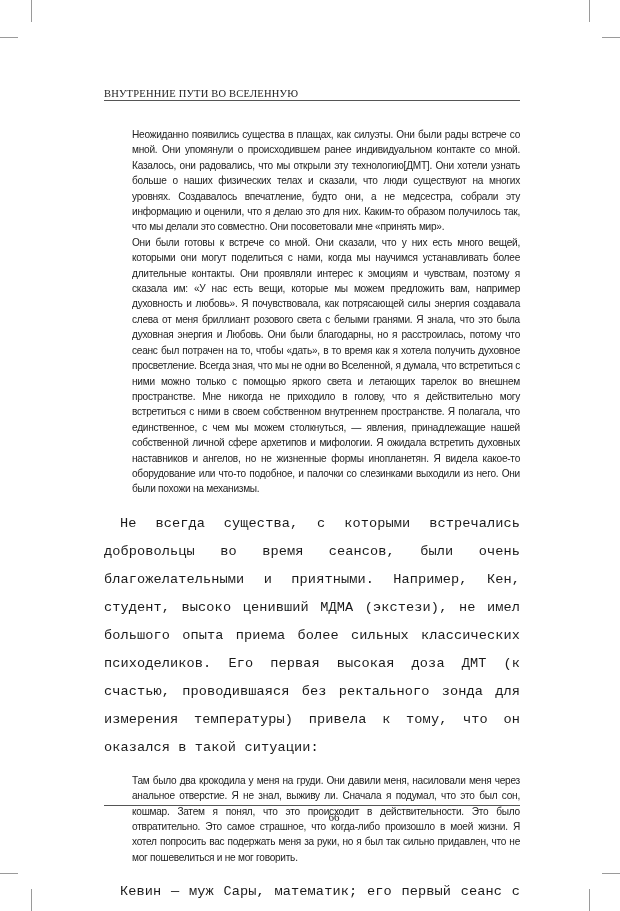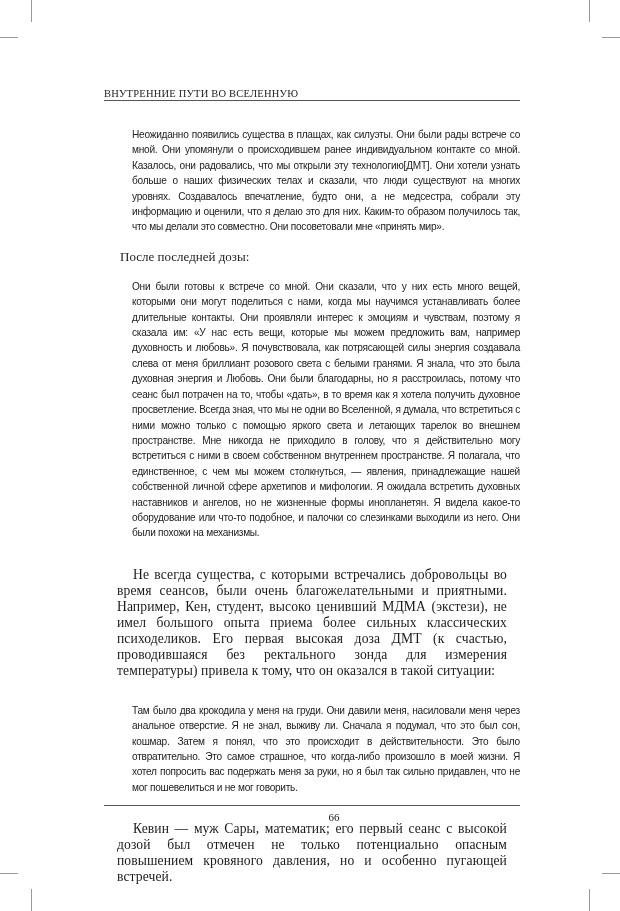--- a/index.html
+++ b/index.html
@@ -18,22 +18,22 @@
     font-family: "Liberation Sans", sans-serif; font-size: 10.1px; line-height: 15.4px;
     color: #222; text-align: justify; margin: 0 0 0 28px; letter-spacing: -0.25px;
     transform-origin: left top;
   }
   .quote p { margin: 0; }
   .subhead {
     font-family: "Liberation Serif", serif; font-size: 13px; color: #222;
     margin: 14px 0 14px 16px;
   }
   .body-p {
-    font-family: Liberation Serif, serif; font-size: 13.6px; line-height: 16px;
-    color: #1a1a1a; text-align: justify; text-indent: 16px; margin: 13px; letter-spacing: 0.1px;
+    font-family: Liberation Mono, monospace; font-size: 13.6px; line-height: 28px;
+    color: #1a1a1a; text-align: justify; text-indent: 16px; margin: 0; letter-spacing: 0.1px;
   }
   .gap1 { height: 13px; }
   .gap2 { height: 11px; }
   .footer-rule { position: absolute; left: 104px; top: 805px; width: 416px; height: 1px; background: #555; }
   .page-num {
     position: absolute; left: 0; width: 620px; top: 811px; text-align: center;
     font-family: "Liberation Serif", serif; font-size: 11px; color: #222; padding-left: 24px;
   }
 </style>
 </head>
@@ -48,21 +48,20 @@
 <div class="crop v" style="left:31px; top:889px;"></div>
 <div class="crop v" style="left:589px; top:889px;"></div>
 
 <div class="header">ВНУТРЕННИЕ ПУТИ ВО ВСЕЛЕННУЮ</div>
 <div class="header-rule"></div>
 
 <div class="content">
   <div class="quote">
     <p>Неожиданно появились существа в плащах, как силуэты. Они были рады встрече со мной. Они упомянули о происходившем ранее индивидуальном контакте со мной. Казалось, они радовались, что мы открыли эту технологию[ДМТ]. Они хотели узнать больше о наших физических телах и сказали, что люди существуют на многих уровнях. Создавалось впечатление, будто они, а не медсестра, собрали эту информацию и оценили, что я делаю это для них. Каким-то образом получилось так, что мы делали это совместно. Они посоветовали мне «принять мир».</p>
   </div>
-  <div class="subhead">После последней дозы:</div>
   <div class="quote">
     <p>Они были готовы к встрече со мной. Они сказали, что у них есть много вещей, которыми они могут поделиться с нами, когда мы научимся устанавливать более длительные контакты. Они проявляли интерес к эмоциям и чувствам, поэтому я сказала им: «У нас есть вещи, которые мы можем предложить вам, например духовность и любовь». Я почувствовала, как потрясающей силы энергия создавала слева от меня бриллиант розового света с белыми гранями. Я знала, что это была духовная энергия и Любовь. Они были благодарны, но я расстроилась, потому что сеанс был потрачен на то, чтобы «дать», в то время как я хотела получить духовное просветление. Всегда зная, что мы не одни во Вселенной, я думала, что встретиться с ними можно только с помощью яркого света и летающих тарелок во внешнем пространстве. Мне никогда не приходило в голову, что я действительно могу встретиться с ними в своем собственном внутреннем пространстве. Я полагала, что единственное, с чем мы можем столкнуться, — явления, принадлежащие нашей собственной личной сфере архетипов и мифологии. Я ожидала встретить духовных наставников и ангелов, но не жизненные формы инопланетян. Я видела какое-то оборудование или что-то подобное, и палочки со слезинками выходили из него. Они были похожи на механизмы.</p>
   </div>
   <div class="gap1"></div>
   <p class="body-p">Не всегда существа, с которыми встречались добровольцы во время сеансов, были очень благожелательными и приятными. Например, Кен, студент, высоко ценивший МДМА (экстези), не имел большого опыта приема более сильных классических психоделиков. Его первая высокая доза ДМТ (к счастью, проводившаяся без ректального зонда для измерения температуры) привела к тому, что он оказался в такой ситуации:</p>
   <div class="gap2"></div>
   <div class="quote">
     <p>Там было два крокодила у меня на груди. Они давили меня, насиловали меня через анальное отверстие. Я не знал, выживу ли. Сначала я подумал, что это был сон, кошмар. Затем я понял, что это происходит в действительности. Это было отвратительно. Это самое страшное, что когда-либо произошло в моей жизни. Я хотел попросить вас подержать меня за руки, но я был так сильно придавлен, что не мог пошевелиться и не мог говорить.</p>
   </div>
   <div class="gap1"></div>

